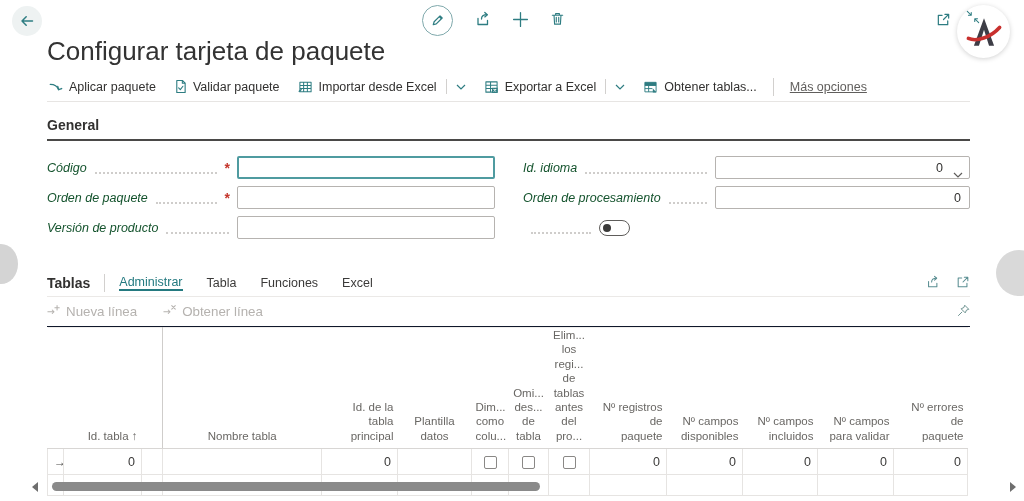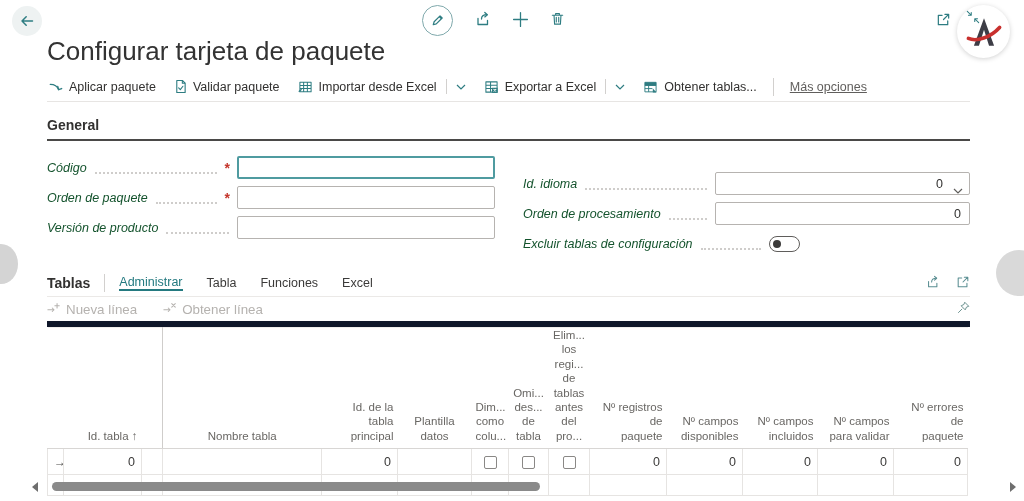--- a/index.html
+++ b/index.html
@@ -53,21 +53,21 @@
   #more-options { color:#605e5c;text-decoration:underline; }
 
   
   .general { position:absolute; left:47px; top:117px; width:923px; }
   .section-heading {
     font-size:14px; font-weight:bold; color:#323130;
     padding-bottom:6px; border-bottom:2px solid #4a4947;
   }
   .gen-cols { position:relative; margin-top:15px; height:95px; }
   .gen-left  { position:absolute; left:0; top:0; width:448px; }
-  .gen-right { position:absolute; left:476px; top:16px; width:447px; }
+  .gen-right { position:absolute; left:476px; top:0; width:447px; }
   .field-row { display:flex; align-items:center; height:23px; margin-bottom:7px; }
   .field-label { font-size:12.5px; color:#14532d; white-space:nowrap;font-style:italic; }
   .dots { flex:1; height:12px; border-bottom:2px dotted #cfcdcb; margin:0 8px; }
   .req { color:#c5362c; font-weight:bold; font-size:14px; margin-right:7px; }
   .txt-input {
     width:258px; height:23px; border:1px solid #b6b3b0; border-radius:2px;
     font-family:inherit; font-size:12.5px; padding:0 8px; color:#323130; background:#fff; outline:none;
   }
   .txt-input.focused { border:2px solid #4f9ba0; }
   .gen-right .txt-input { width:255px; }
@@ -83,21 +83,21 @@
   
   .tablas { position:absolute; left:47px; top:270px; width:923px; }
   .part-head { display:flex; align-items:center; height:27px; border-bottom:1px solid #ebe9e7; }
   .part-title { font-size:14px; font-weight:bold; color:#323130; }
   .tabs { display:flex; align-items:center; gap:24px; margin-left:0; }
   .tab { font-size:12.5px; color:#3b3a39; }
   .tab.active { color:#247a80; border-bottom:2px solid #247a80; }
   .part-icons { margin-left:auto; display:flex; gap:16px; }
   .grid-toolbar {
     display:flex; align-items:center; height:30px; gap:26px;
-    border-bottom:6px solid #0f172a; color:#b5b2af; font-size:12.5px;
+    border-bottom:1px solid #0f172a; color:#b5b2af; font-size:12.5px;
   }
   .tool-item { display:flex; align-items:center; gap:5px; color:#b5b2af; }
   .pin { margin-left:auto; color:#6b918f; }
 
   
   table.grid { border-collapse:collapse; table-layout:fixed; width:920px; margin-top:0; }
   table.grid th {
     height:101px; vertical-align:bottom; font-weight:normal;
     font-size:11.5px; color:#696764; padding:0 4px 5px 4px;
     border-bottom:1px solid #d8d6d4; border-top:1px solid #f0eeec;
@@ -309,21 +309,20 @@
                 </svg>
             </span>
           </span>
         </div>
         <div class="field-row">
           <span class="field-label">Orden de procesamiento</span>
           <span class="dots"></span>
           <input class="txt-input num" type="text" readonly="" value="0" style="">
         </div>
         <div class="field-row">
-          <span class="field-label">Excluir tablas de configuración</span>
           <span class="dots" style="max-width:60px"></span>
           <span class="toggle">
               <span class="knob"></span>
             </span>
           <span style="flex:1"></span>
         </div>
       </div>
     </div>
   </div>
 

